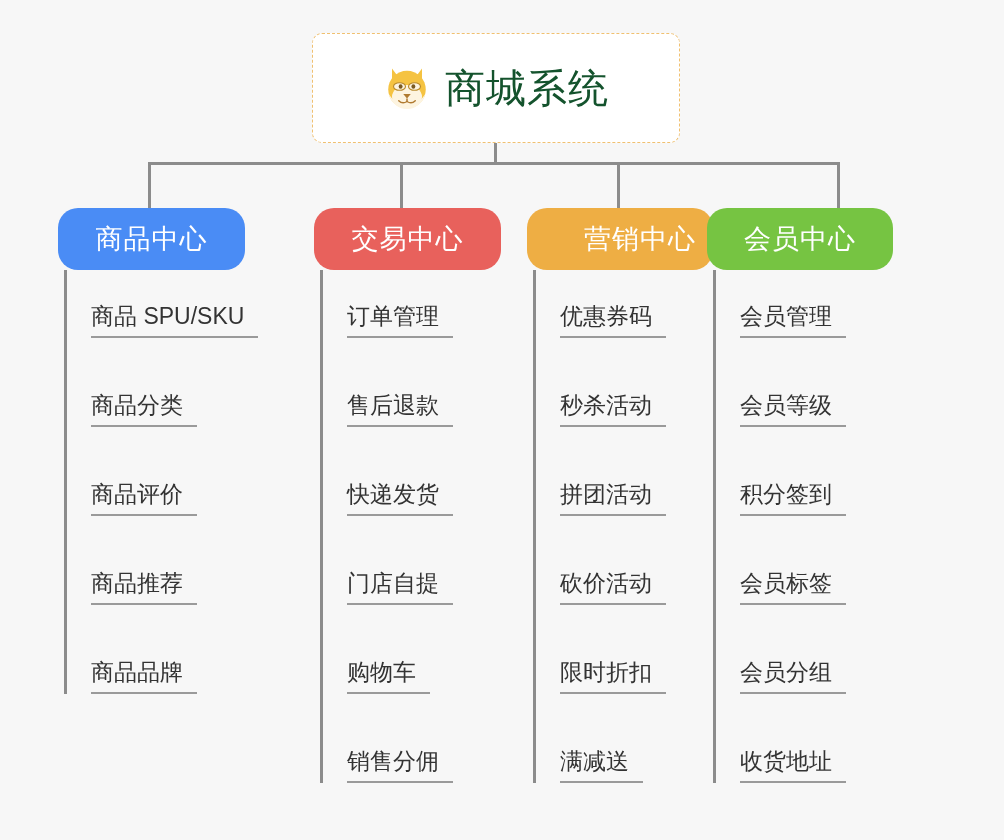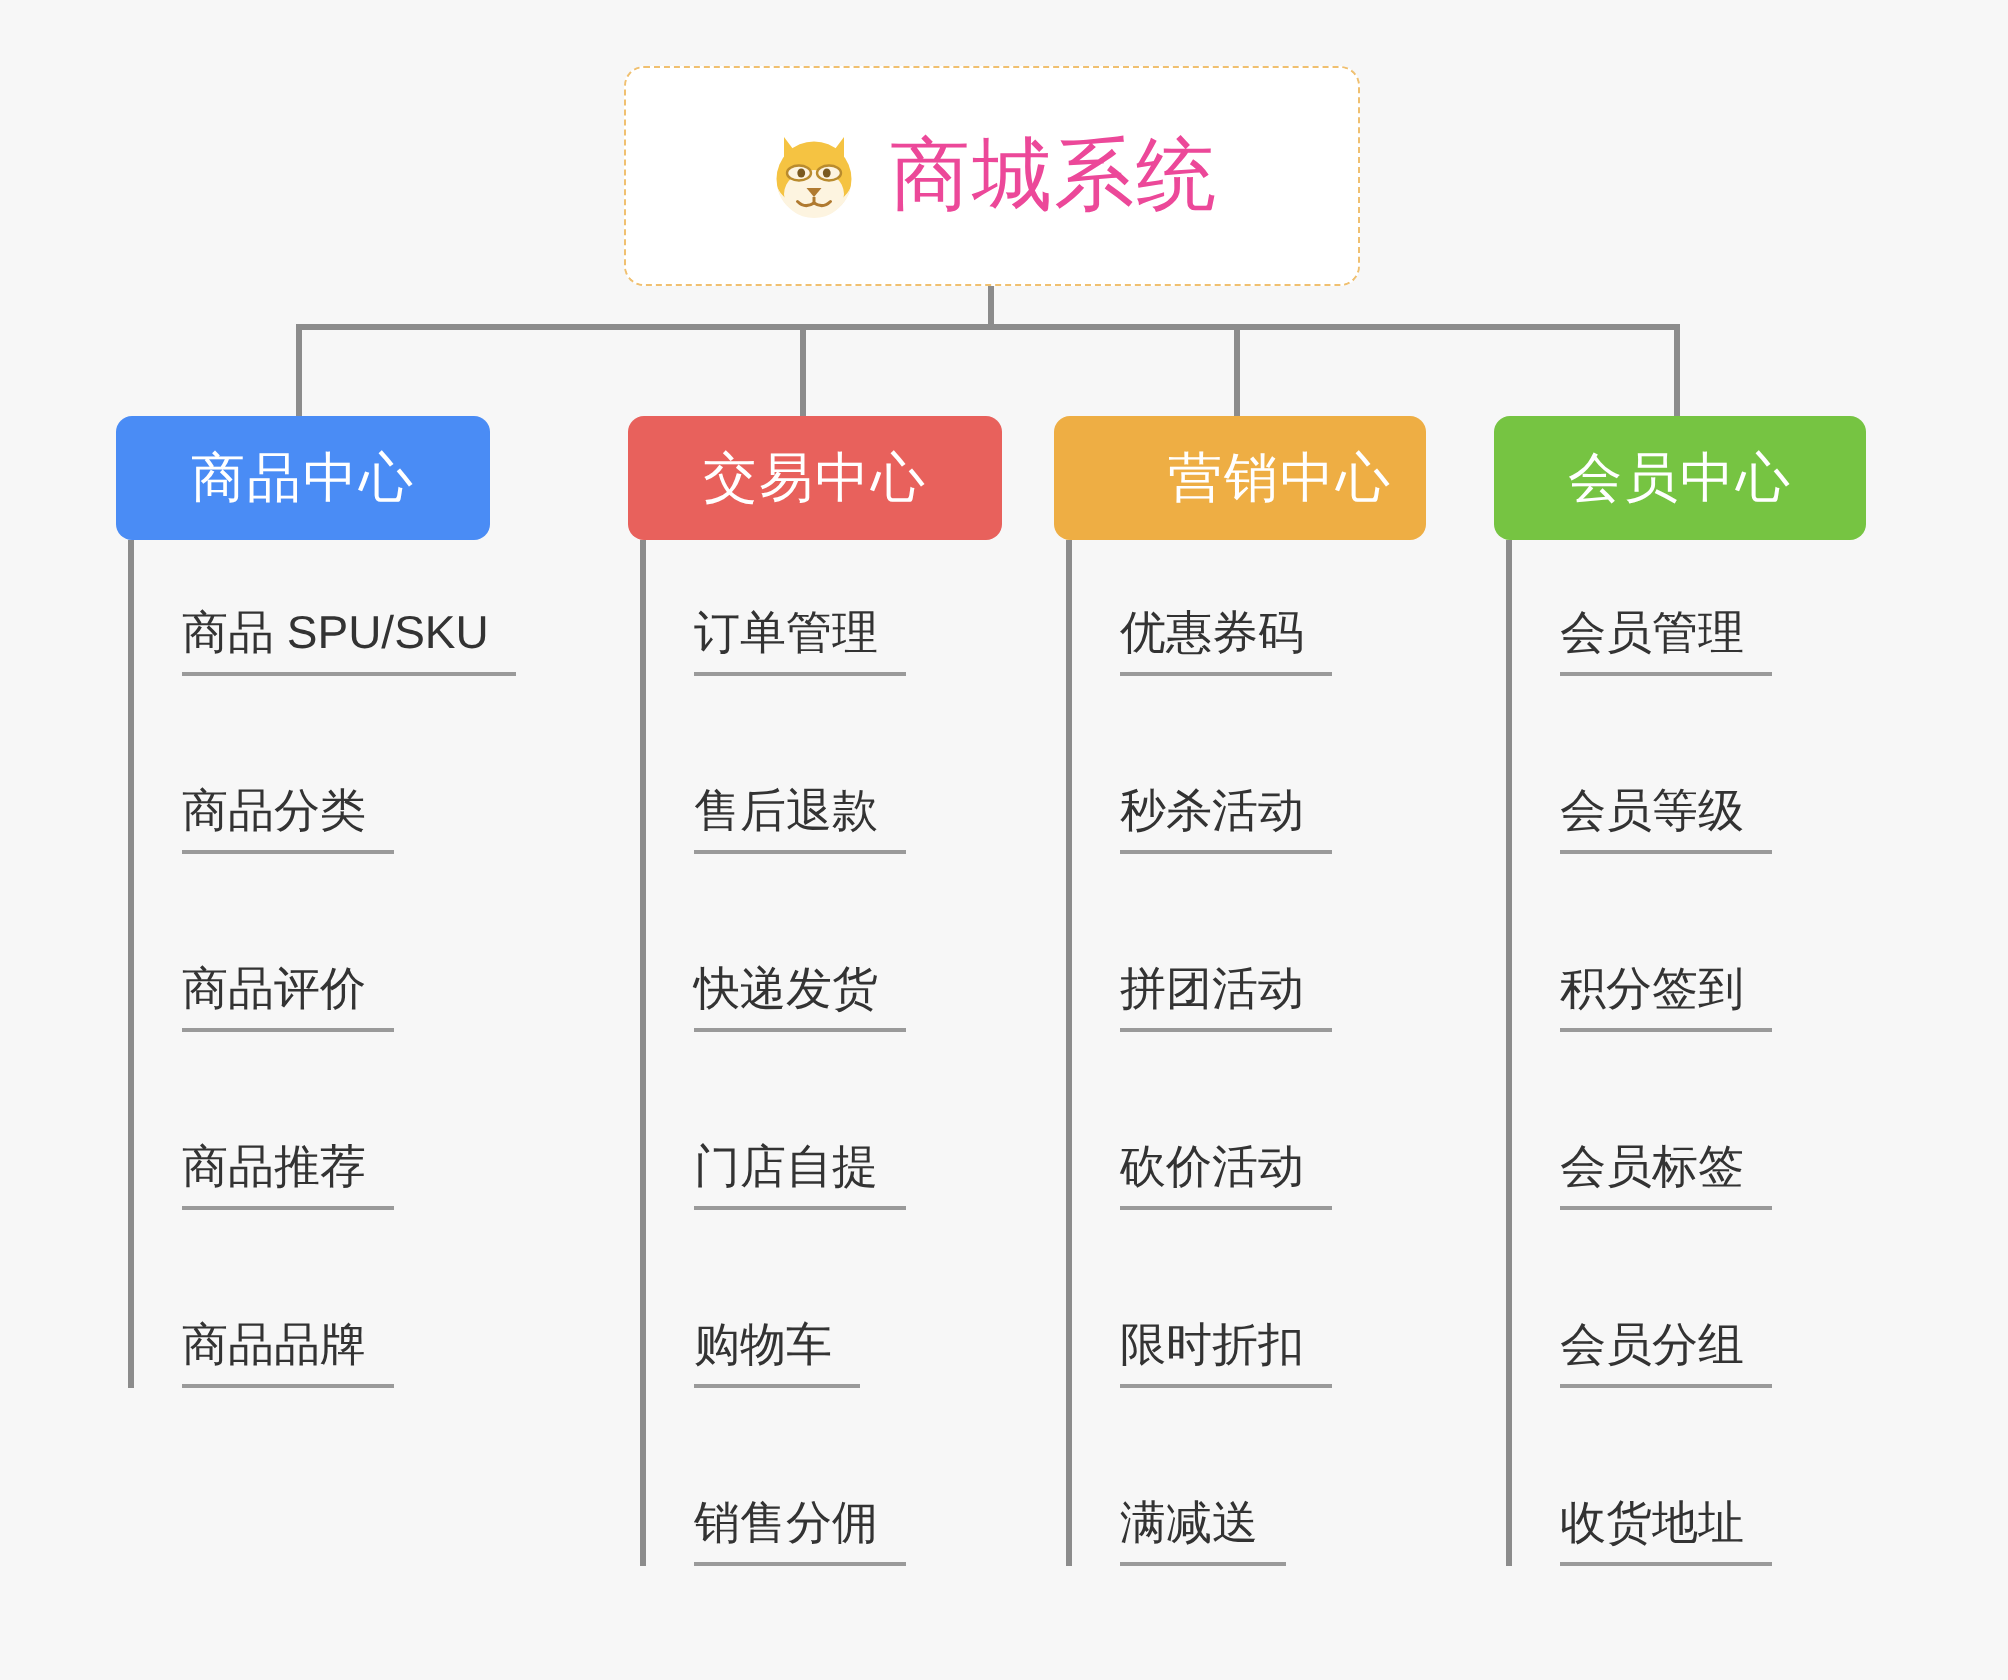--- a/index.html
+++ b/index.html
@@ -38,21 +38,21 @@
   .root-icon {
     width: 48px;
     height: 48px;
     flex: 0 0 48px;
     display: block;
   }
 
   .root-title {
     font-size: 40px;
     line-height: 1;
-    color: #ec4899;
+    color: #14532d;
     letter-spacing: 1px;
     white-space: nowrap;
   }
 
   
   .conn {
     position: absolute;
     background: #8c8c8c;
   }
   .conn-root-stem  { left: 494px; top: 143px;  width: 3px;  height: 21px; }
@@ -64,25 +64,25 @@
   .conn-drop-4 { left: 837px; }
 
   
   .column {
     position: absolute;
     top: 208px;
   }
   .col-1 { left: 58px;  }
   .col-2 { left: 314px; }
   .col-3 { left: 527px; }
-  .col-4 { left: 747px; }
+  .col-4 { left: 707px; }
 
   .cat-header {
     height: 62px;
-    border-radius: 8px;
+    border-radius: 20px;
     display: flex;
     align-items: center;
     justify-content: center;
     color: #ffffff;
     font-size: 27px;
     letter-spacing: 1px;
     white-space: nowrap;
   }
   .col-1 .cat-header { width: 187px; background: #4a8cf5; }
   .col-2 .cat-header { width: 187px; background: #e8615c; }

